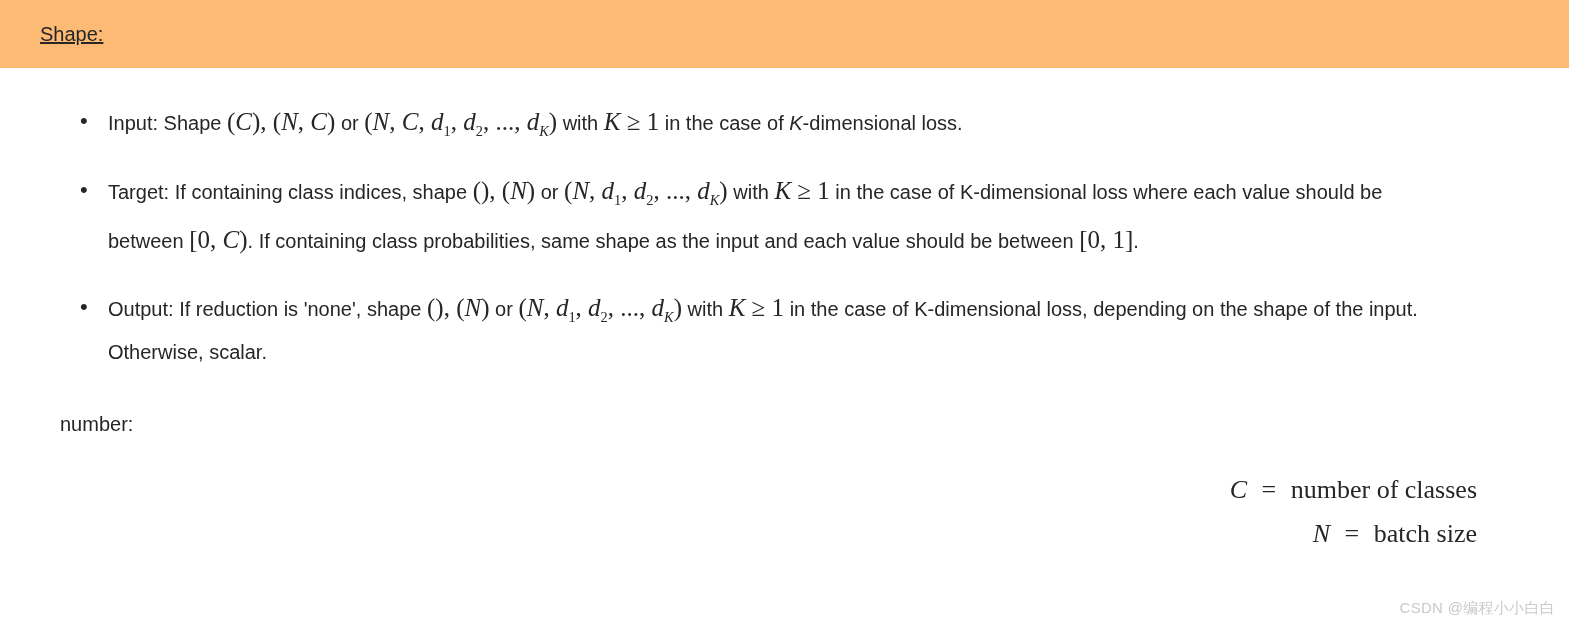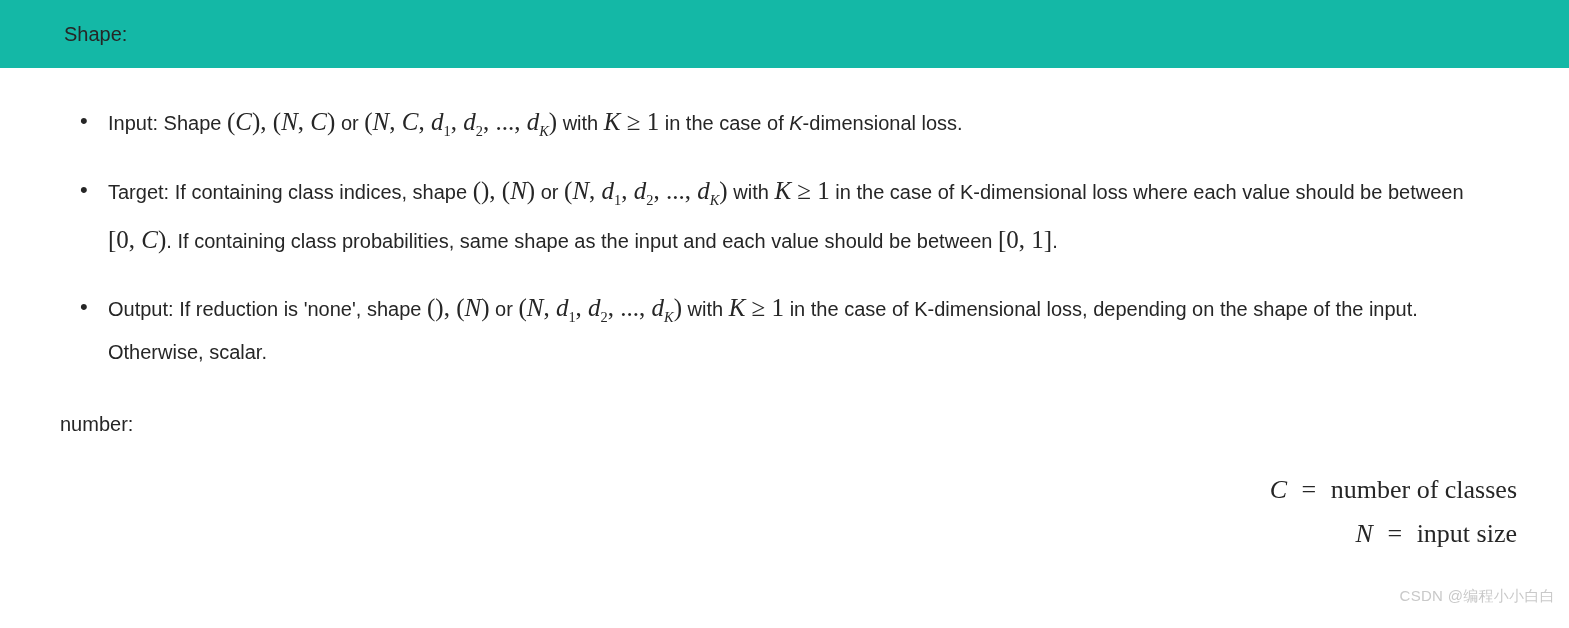--- a/index.html
+++ b/index.html
@@ -9,31 +9,32 @@
     }
     body {
       font-family: -apple-system, BlinkMacSystemFont, "Segoe UI", sans-serif;
       font-size: 20px;
       color: #262626;
       background: #ffffff;
       width: 1569px;
       line-height: 1.6;
     }
     .header-bar {
-      background: #14b8a6;
-      padding: 18px 60px 18px 64px;
+      background: #fdba74;
+      padding: 18px 60px 18px 40px;
       width: 100%;
+      text-decoration: underline;
     }
     .header-title {
       font-size: 20px;
       font-weight: 400;
       color: #262626;
     }
     .content {
-      padding: 30px 52px 30px 60px;
+      padding: 30px 92px 30px 60px;
     }
     ul {
       list-style: none;
       padding-left: 48px;
     }
     li {
       position: relative;
       margin-bottom: 20px;
       line-height: 1.95;
       padding-right: 30px;
@@ -89,21 +90,21 @@
     .eq-op {
       font-style: normal;
       padding: 0 8px;
     }
     .eq-text {
       font-style: normal;
       font-family: "Times New Roman", Times, serif;
     }
     .watermark {
       position: fixed;
-      bottom: 20px;
+      bottom: 8px;
       right: 14px;
       font-size: 15px;
       color: #c9c9c9;
       letter-spacing: 0.3px;
       font-family: -apple-system, sans-serif;
     }
   </style>
 </head>
 <body>
 
@@ -132,18 +133,18 @@
 
   <div class="equations">
     <span class="eq-line">
       <span class="eq-var">C</span>
       <span class="eq-op">=</span>
       <span class="eq-text">number of classes</span>
     </span>
     <span class="eq-line">
       <span class="eq-var">N</span>
       <span class="eq-op">=</span>
-      <span class="eq-text">input size</span>
+      <span class="eq-text">batch size</span>
     </span>
   </div>
 </div>
 
 <div class="watermark">CSDN @编程小小白白</div>
 
 </body></html>

